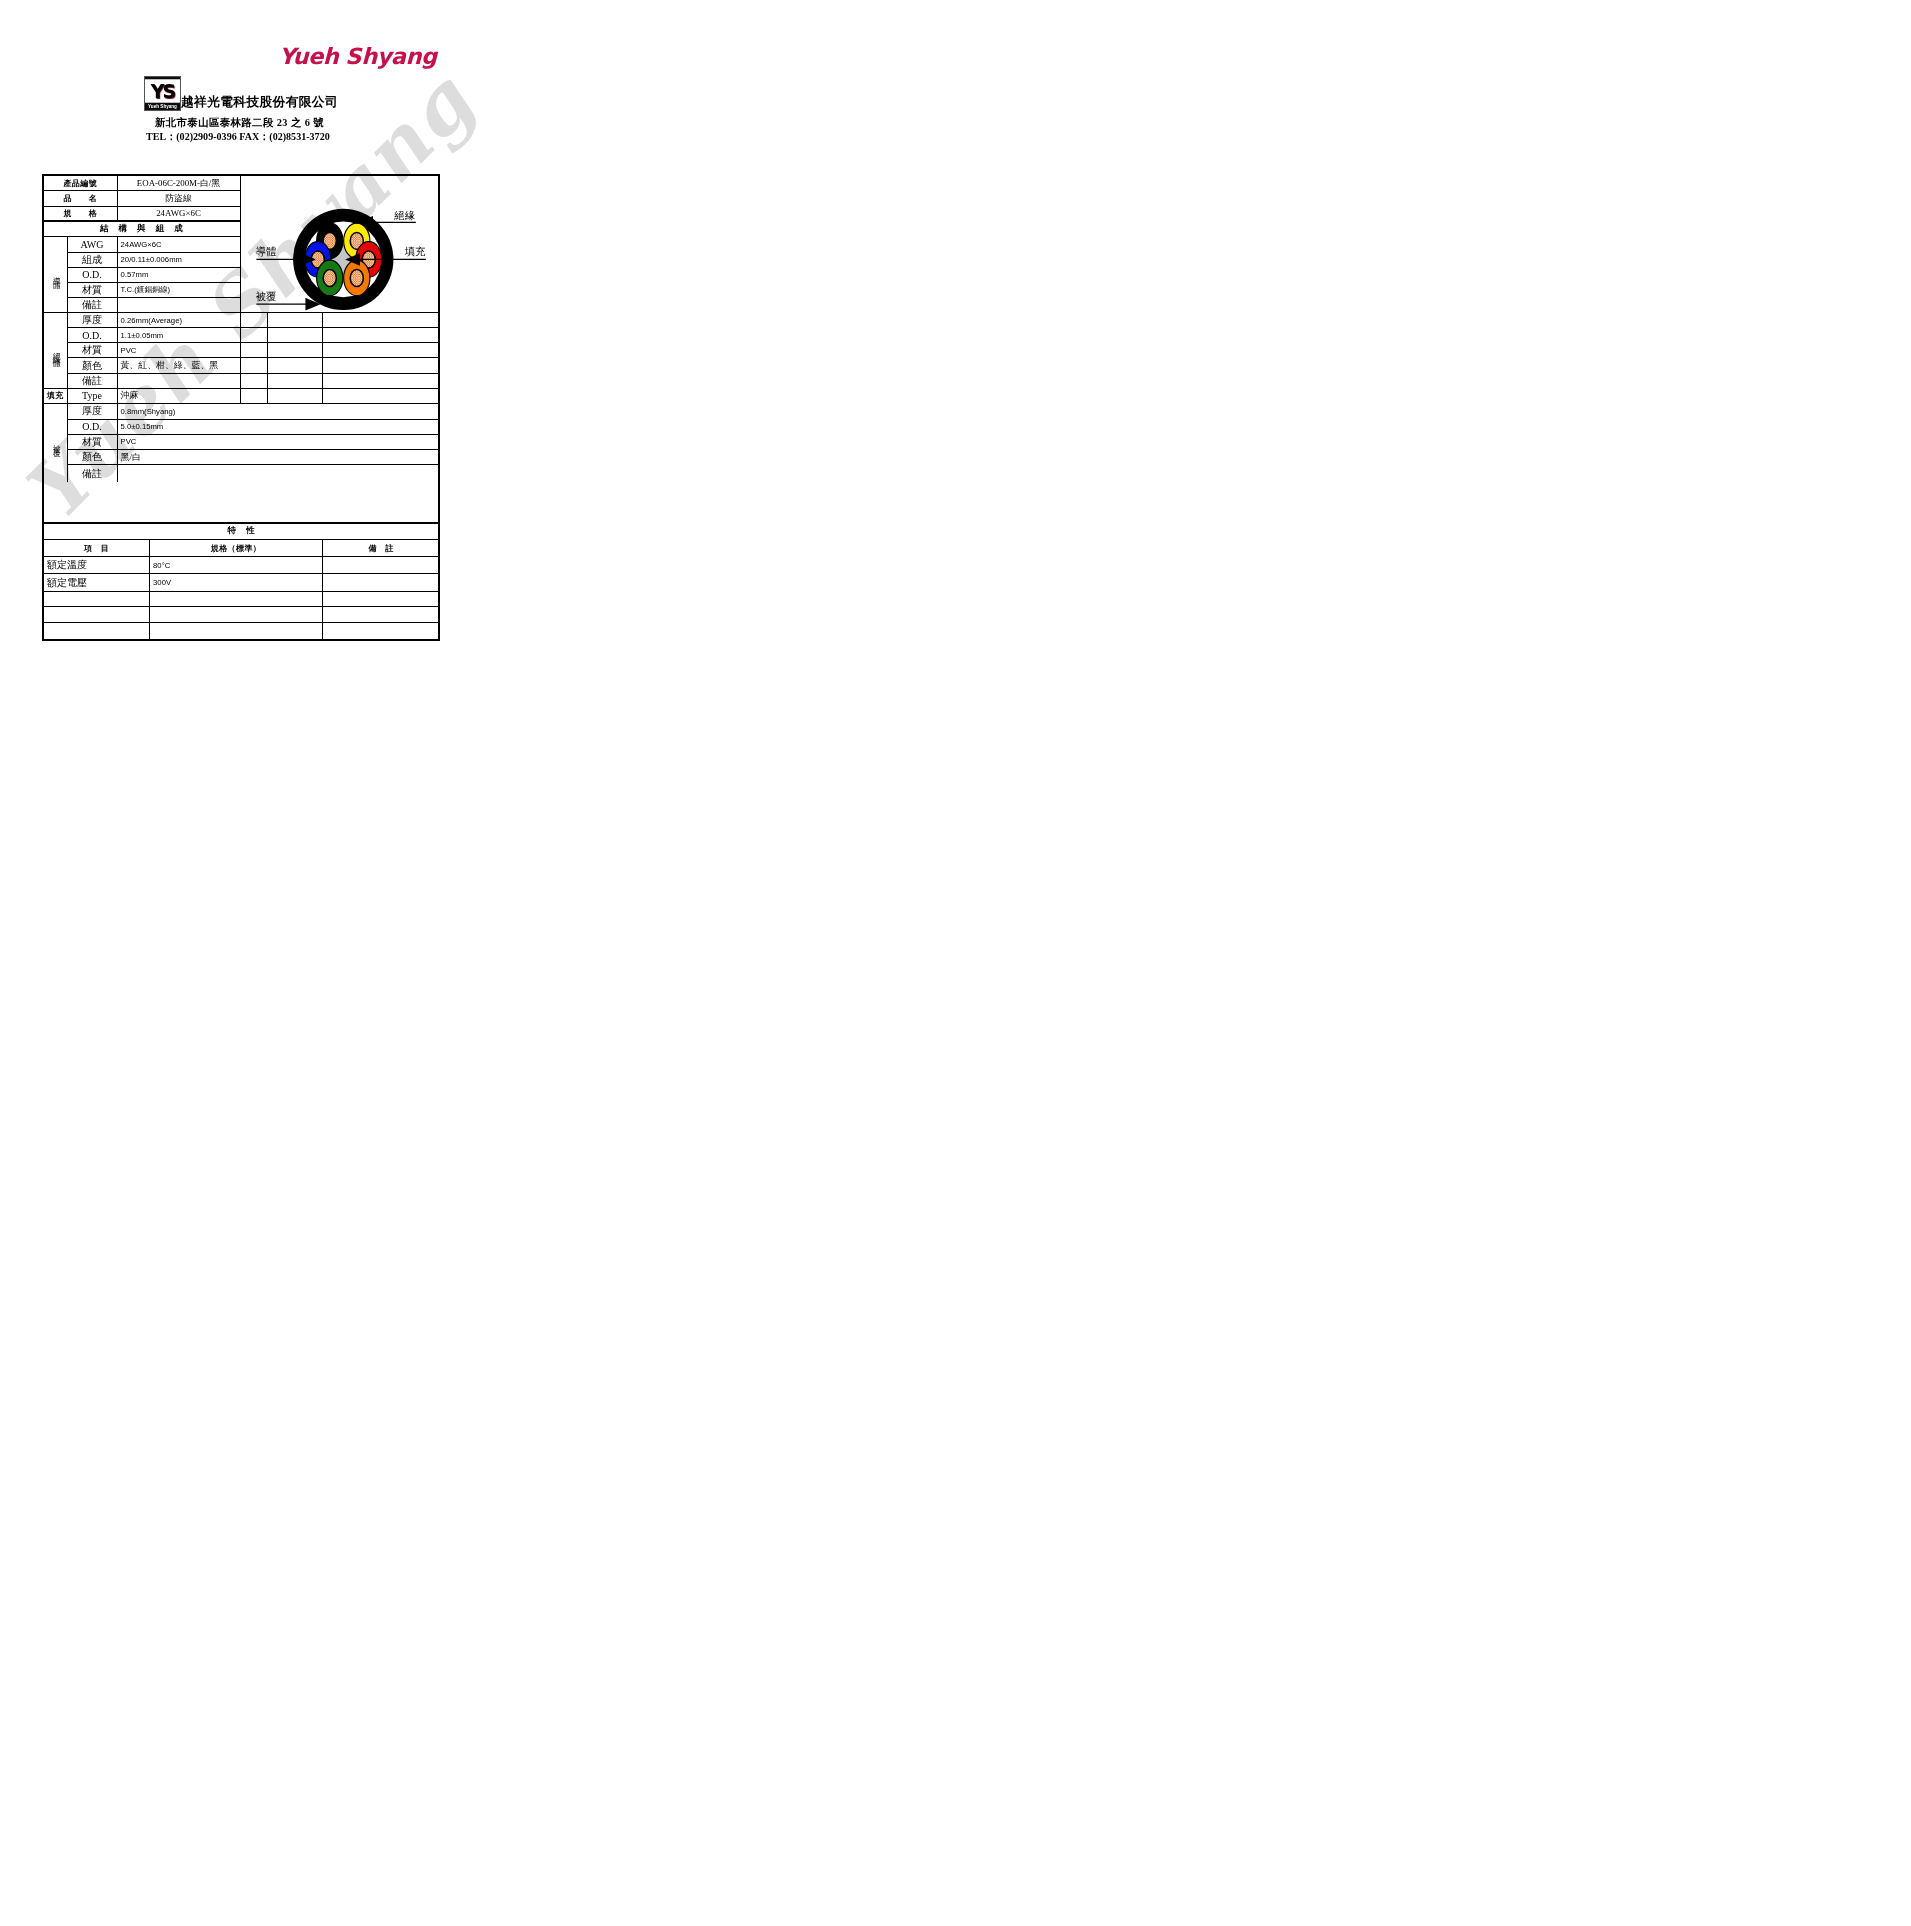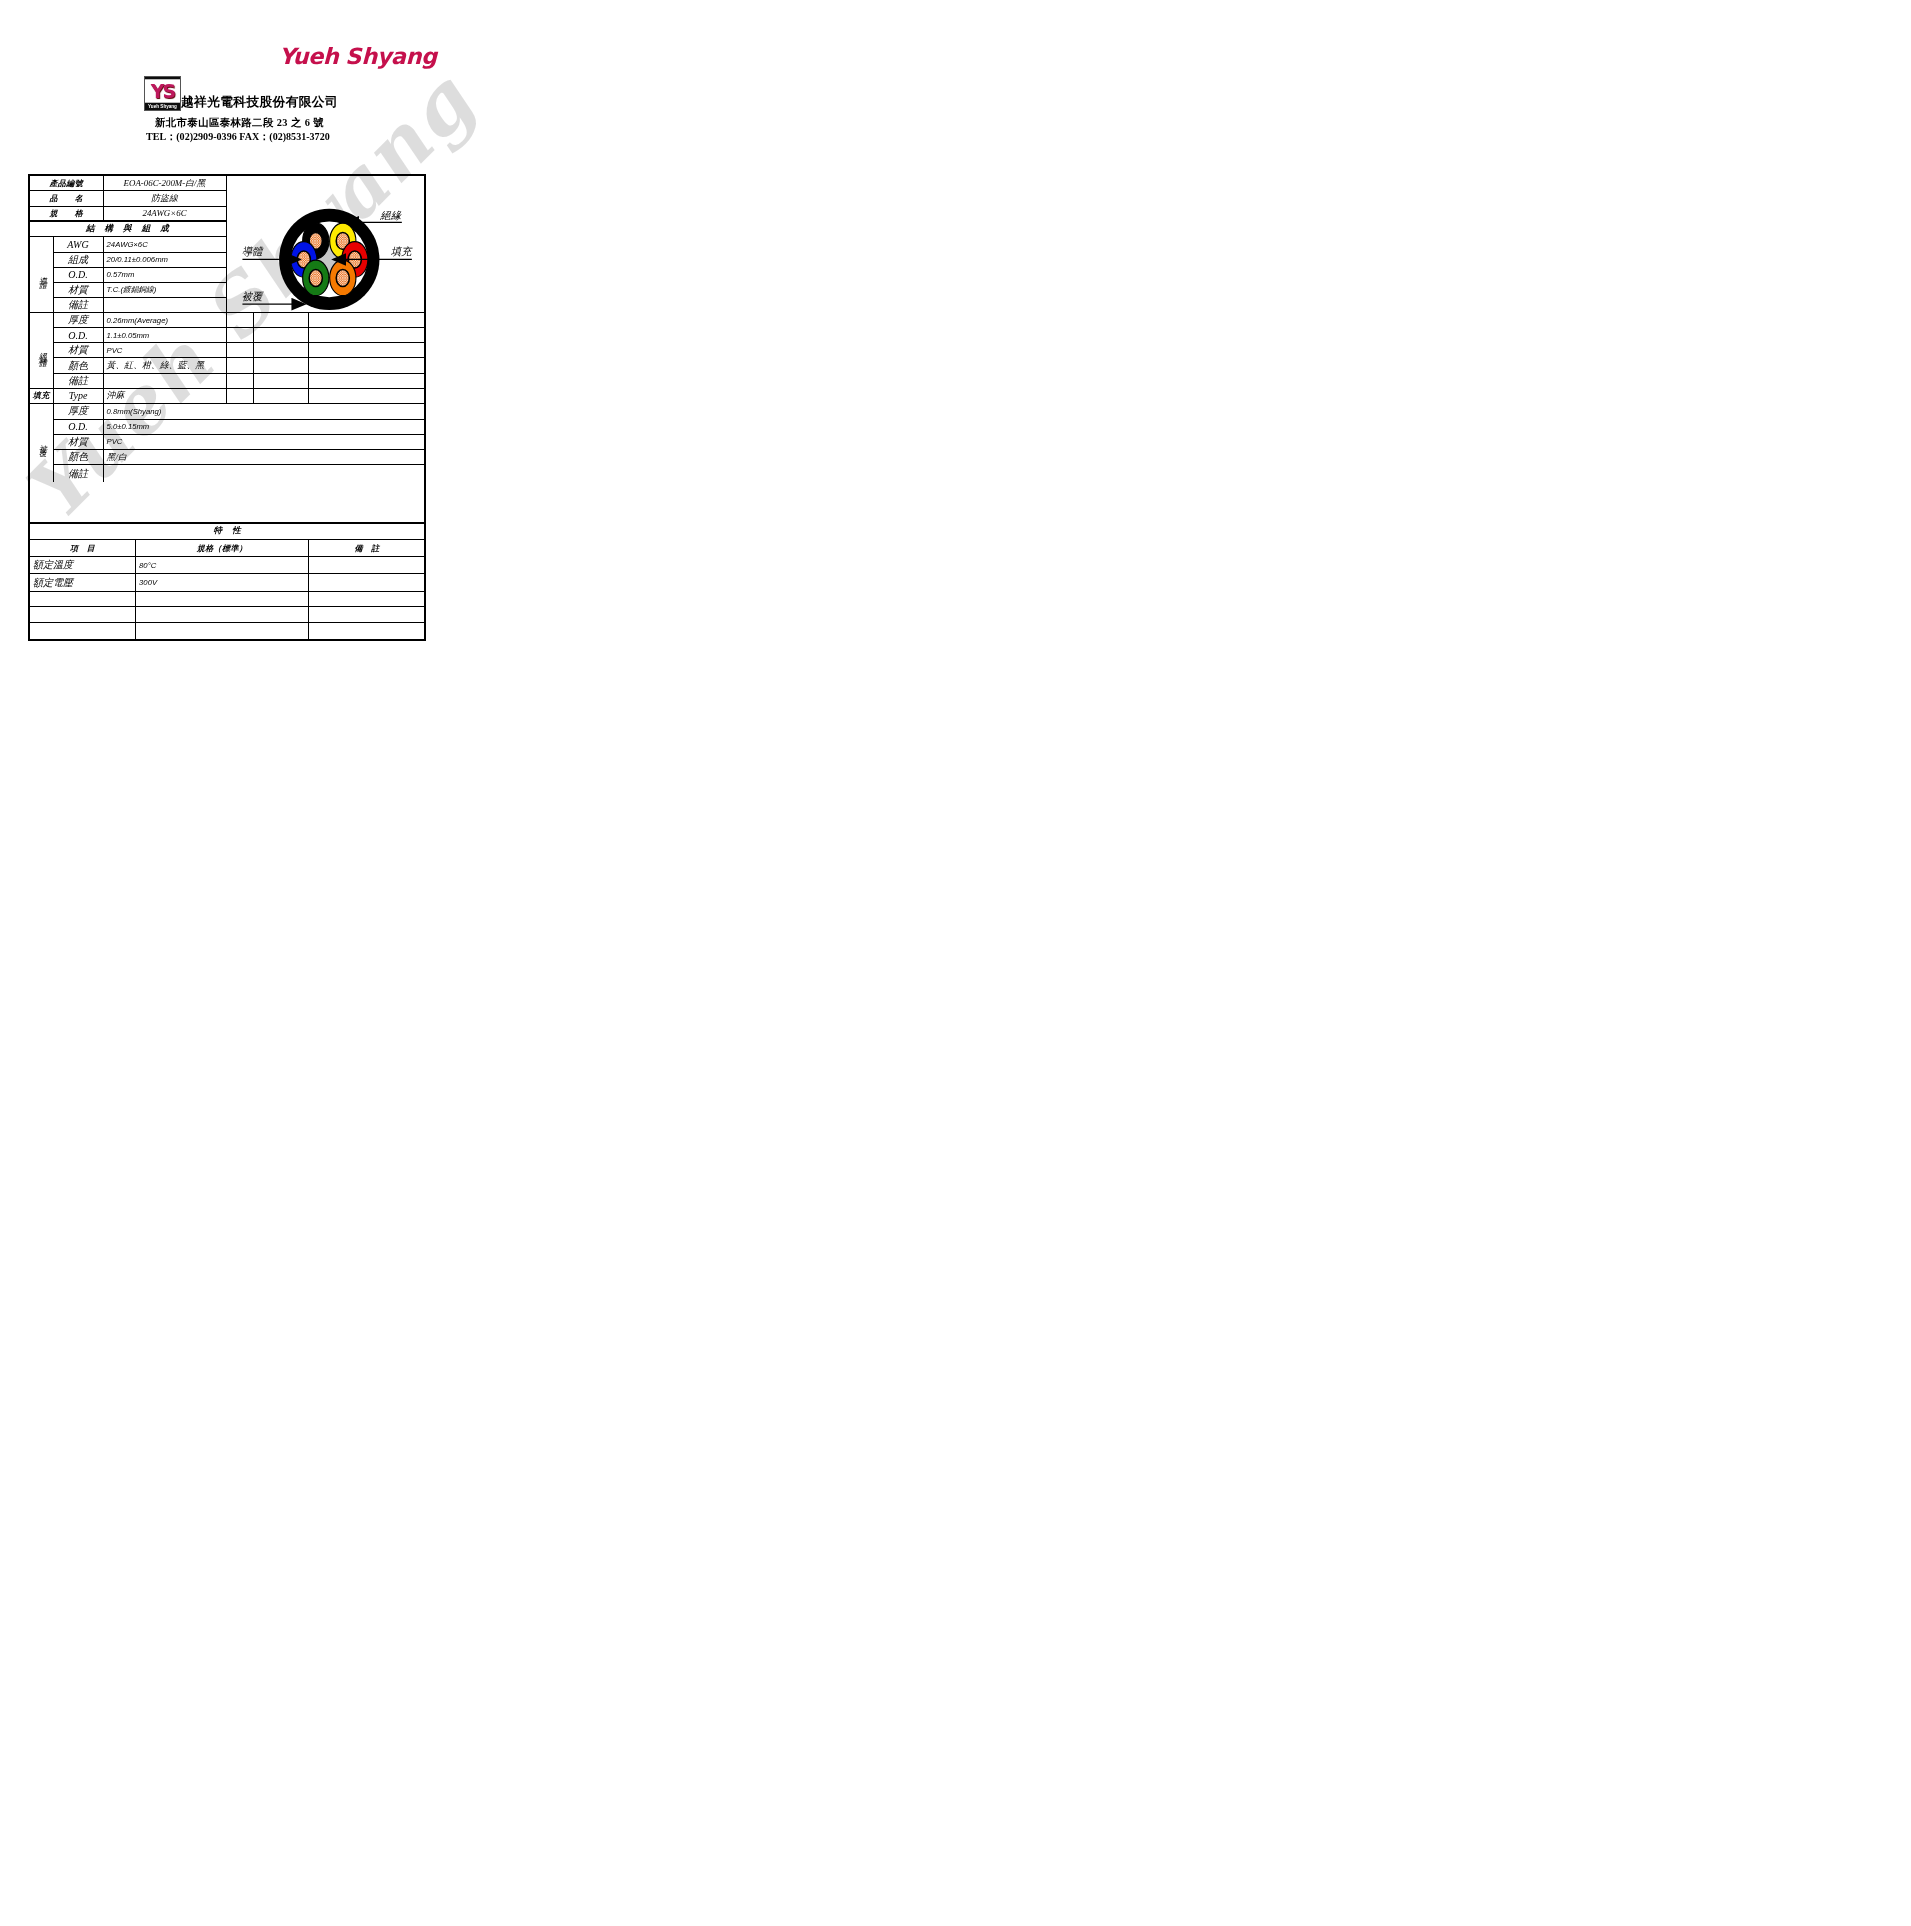--- a/index.html
+++ b/index.html
@@ -22,21 +22,21 @@
     font-size:22.3px;letter-spacing:-0.4px;transform:skewX(-4deg);
   }
   .ys-logo{
     position:absolute;left:144px;top:76px;width:35px;height:33px;z-index:2;
     display:flex;flex-direction:column;border:0.4px solid #555;background:#fff;
   }
   .ys-topbar{height:2.3px;background:#0d0d0d;border-bottom:1.2px solid #b9b9b9;}
   .ys-mid{flex:1;display:flex;align-items:center;justify-content:center;background:#fff;}
   .ys-mono{
     font-family:"DejaVu Sans",sans-serif;font-weight:bold;font-size:19px;line-height:19px;
-    letter-spacing:-1.9px;color:#be185d;
+    letter-spacing:-1.9px;color:#000000;
     text-shadow:0.8px 0.8px 0.8px #5c0608;
     text-align:center;
   }
   .ys-botbar{
     height:7.3px;background:#0d0d0d;border-top:0.8px solid #b9b9b9;
     display:flex;align-items:center;justify-content:center;
   }
   .ys-caption{font-family:"Liberation Sans",sans-serif;font-weight:bold;font-size:4.6px;color:#fff;letter-spacing:0px;}
   .company-name{
     position:absolute;left:181px;top:94px;z-index:2;
@@ -46,24 +46,23 @@
     position:absolute;left:155px;top:116px;z-index:2;
     font-family:"Liberation Serif",serif;font-weight:bold;font-size:10.4px;letter-spacing:0.4px;
   }
   .company-contact{
     position:absolute;left:146px;top:130px;z-index:2;
     font-family:"Liberation Serif",serif;font-weight:bold;font-size:10.4px;letter-spacing:0px;
     transform:scaleX(0.97);transform-origin:left center;
   }
   
   .spec-table{
-    position:absolute;left:29px;top:175px;width:394px;z-index:1;
+    position:absolute;left:43px;top:175px;width:394px;z-index:1;
     border:0.4px solid #000;outline:1.2px solid #000;outline-offset:0.4px;
     background:transparent;
-    font-style:italic;
   }
   .gridA{
     display:grid;
     grid-template-columns:23.5px 50px 123px 27px 55px 116px;
     grid-template-rows:15.4px 15.4px 15.4px 15px 15.4px 15px 15px 15.4px 15.4px 14.6px 15.4px 15px 15.4px 15px 15.4px 15.4px 15px 15.4px 15.4px 16.6px;
     grid-template-areas:
       "p1l p1l p1v dg dg dg"
       "p2l p2l p2v dg dg dg"
       "p3l p3l p3v dg dg dg"
       "sh  sh  sh  dg dg dg"

